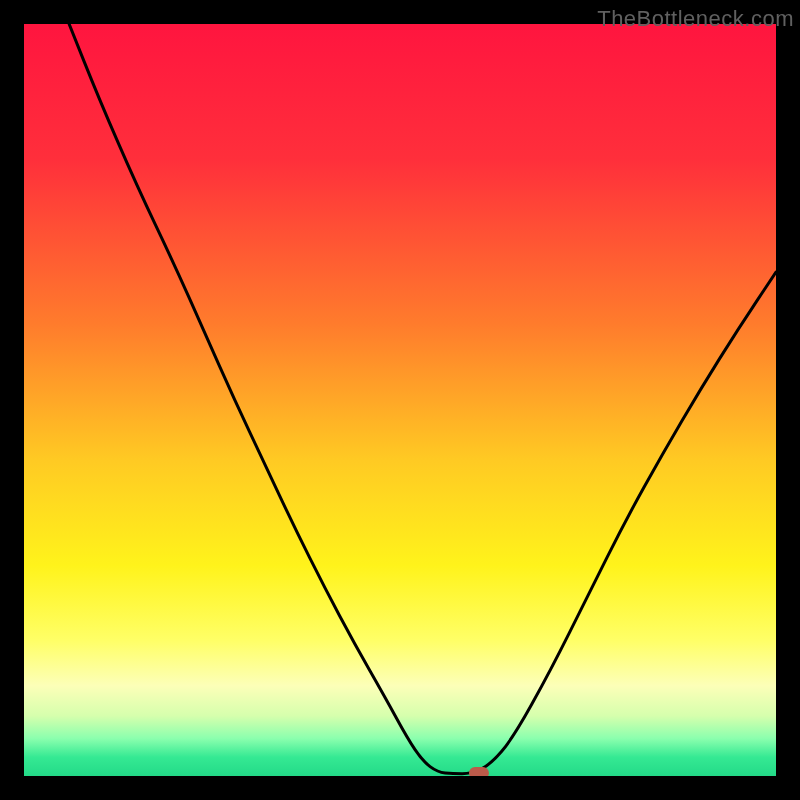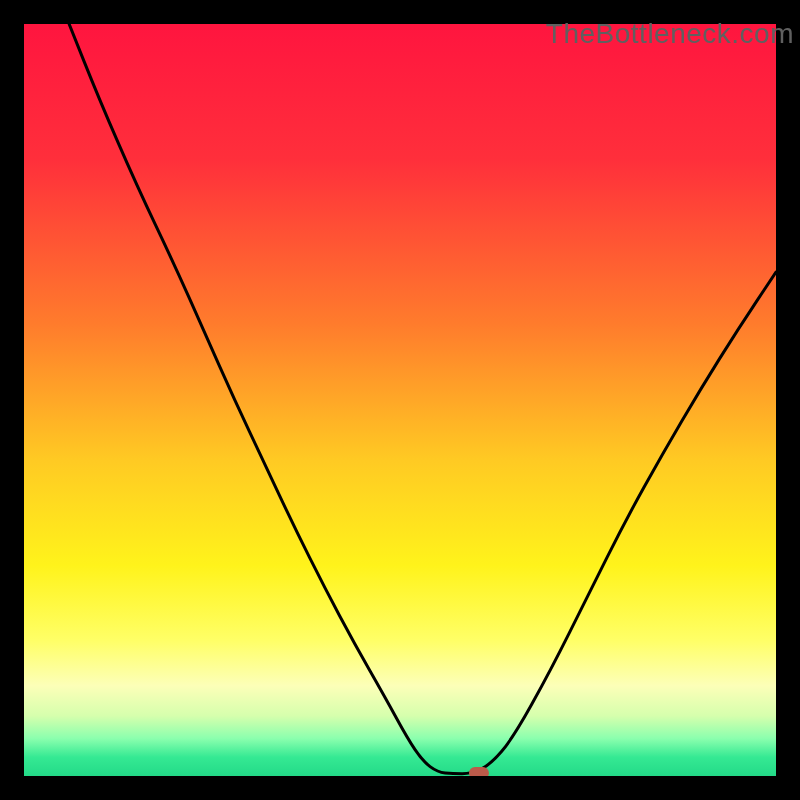--- a/index.html
+++ b/index.html
@@ -12,24 +12,24 @@
     font-family: Arial, Helvetica, sans-serif;
   }
   .outer {
     position: relative;
     width: 800px;
     height: 800px;
     background: #000;
   }
   .watermark {
     position: absolute;
-    top: 18px;
+    top: 6px;
     right: 6px;
     color: #606060;
-    font-size: 28px;
+    font-size: 22px;
     font-weight: 500;
     letter-spacing: 0.5px;
     z-index: 10;
   }
   .plot-area {
     position: absolute;
     left: 24px;
     top: 24px;
     width: 752px;
     height: 752px;

